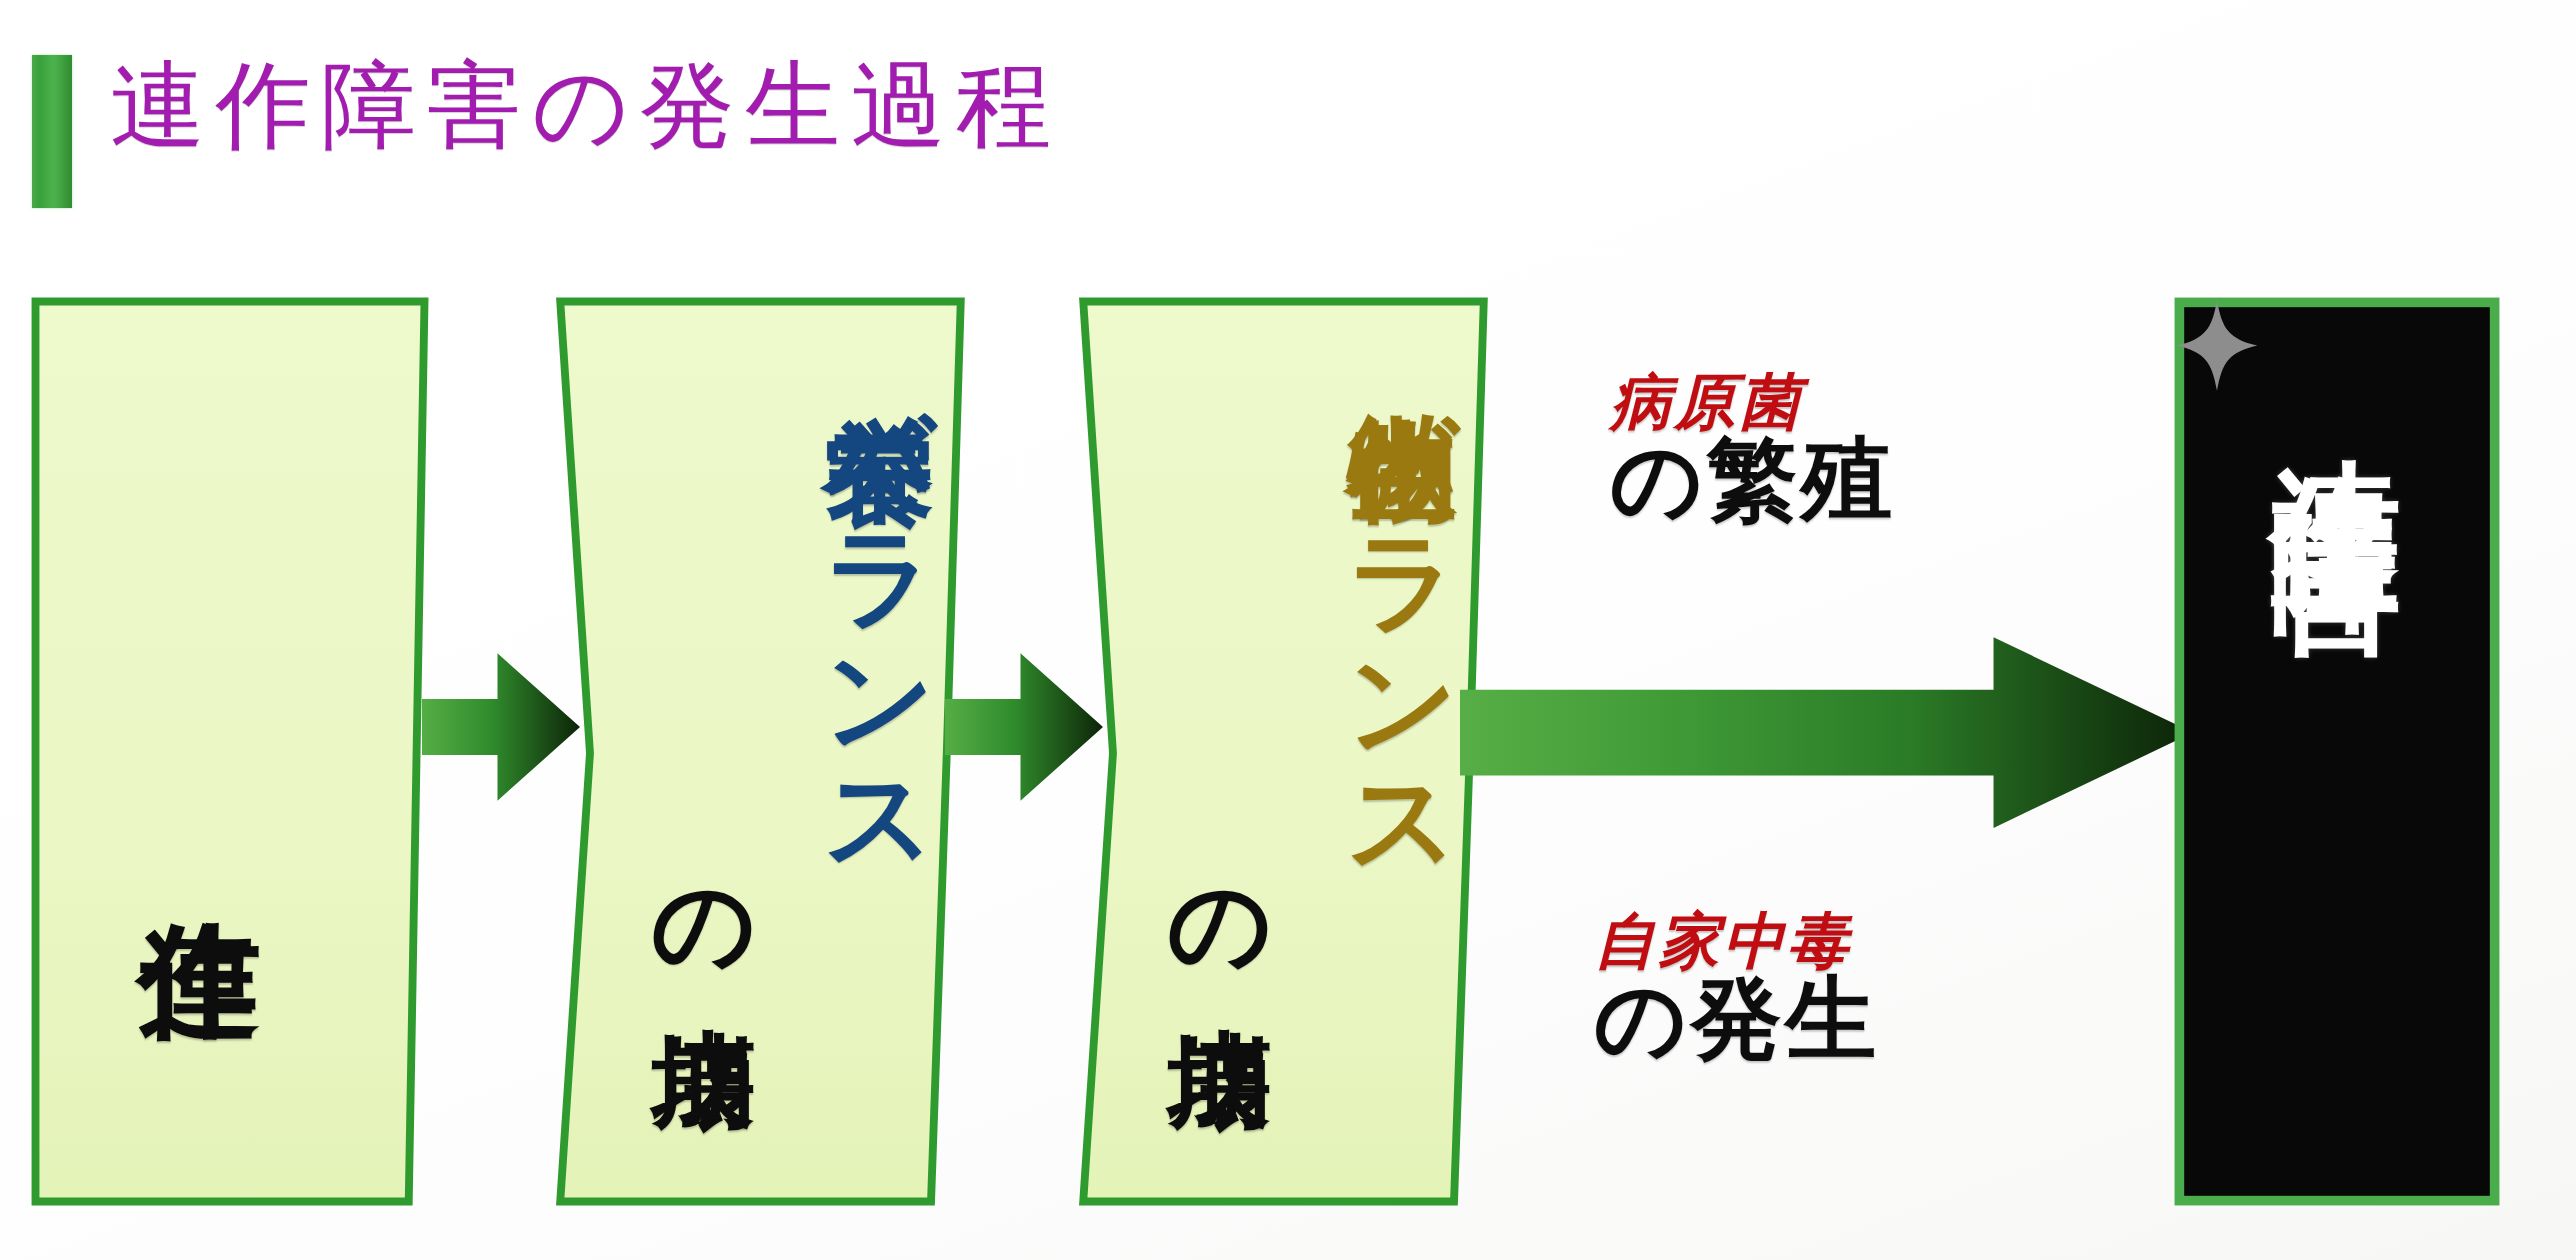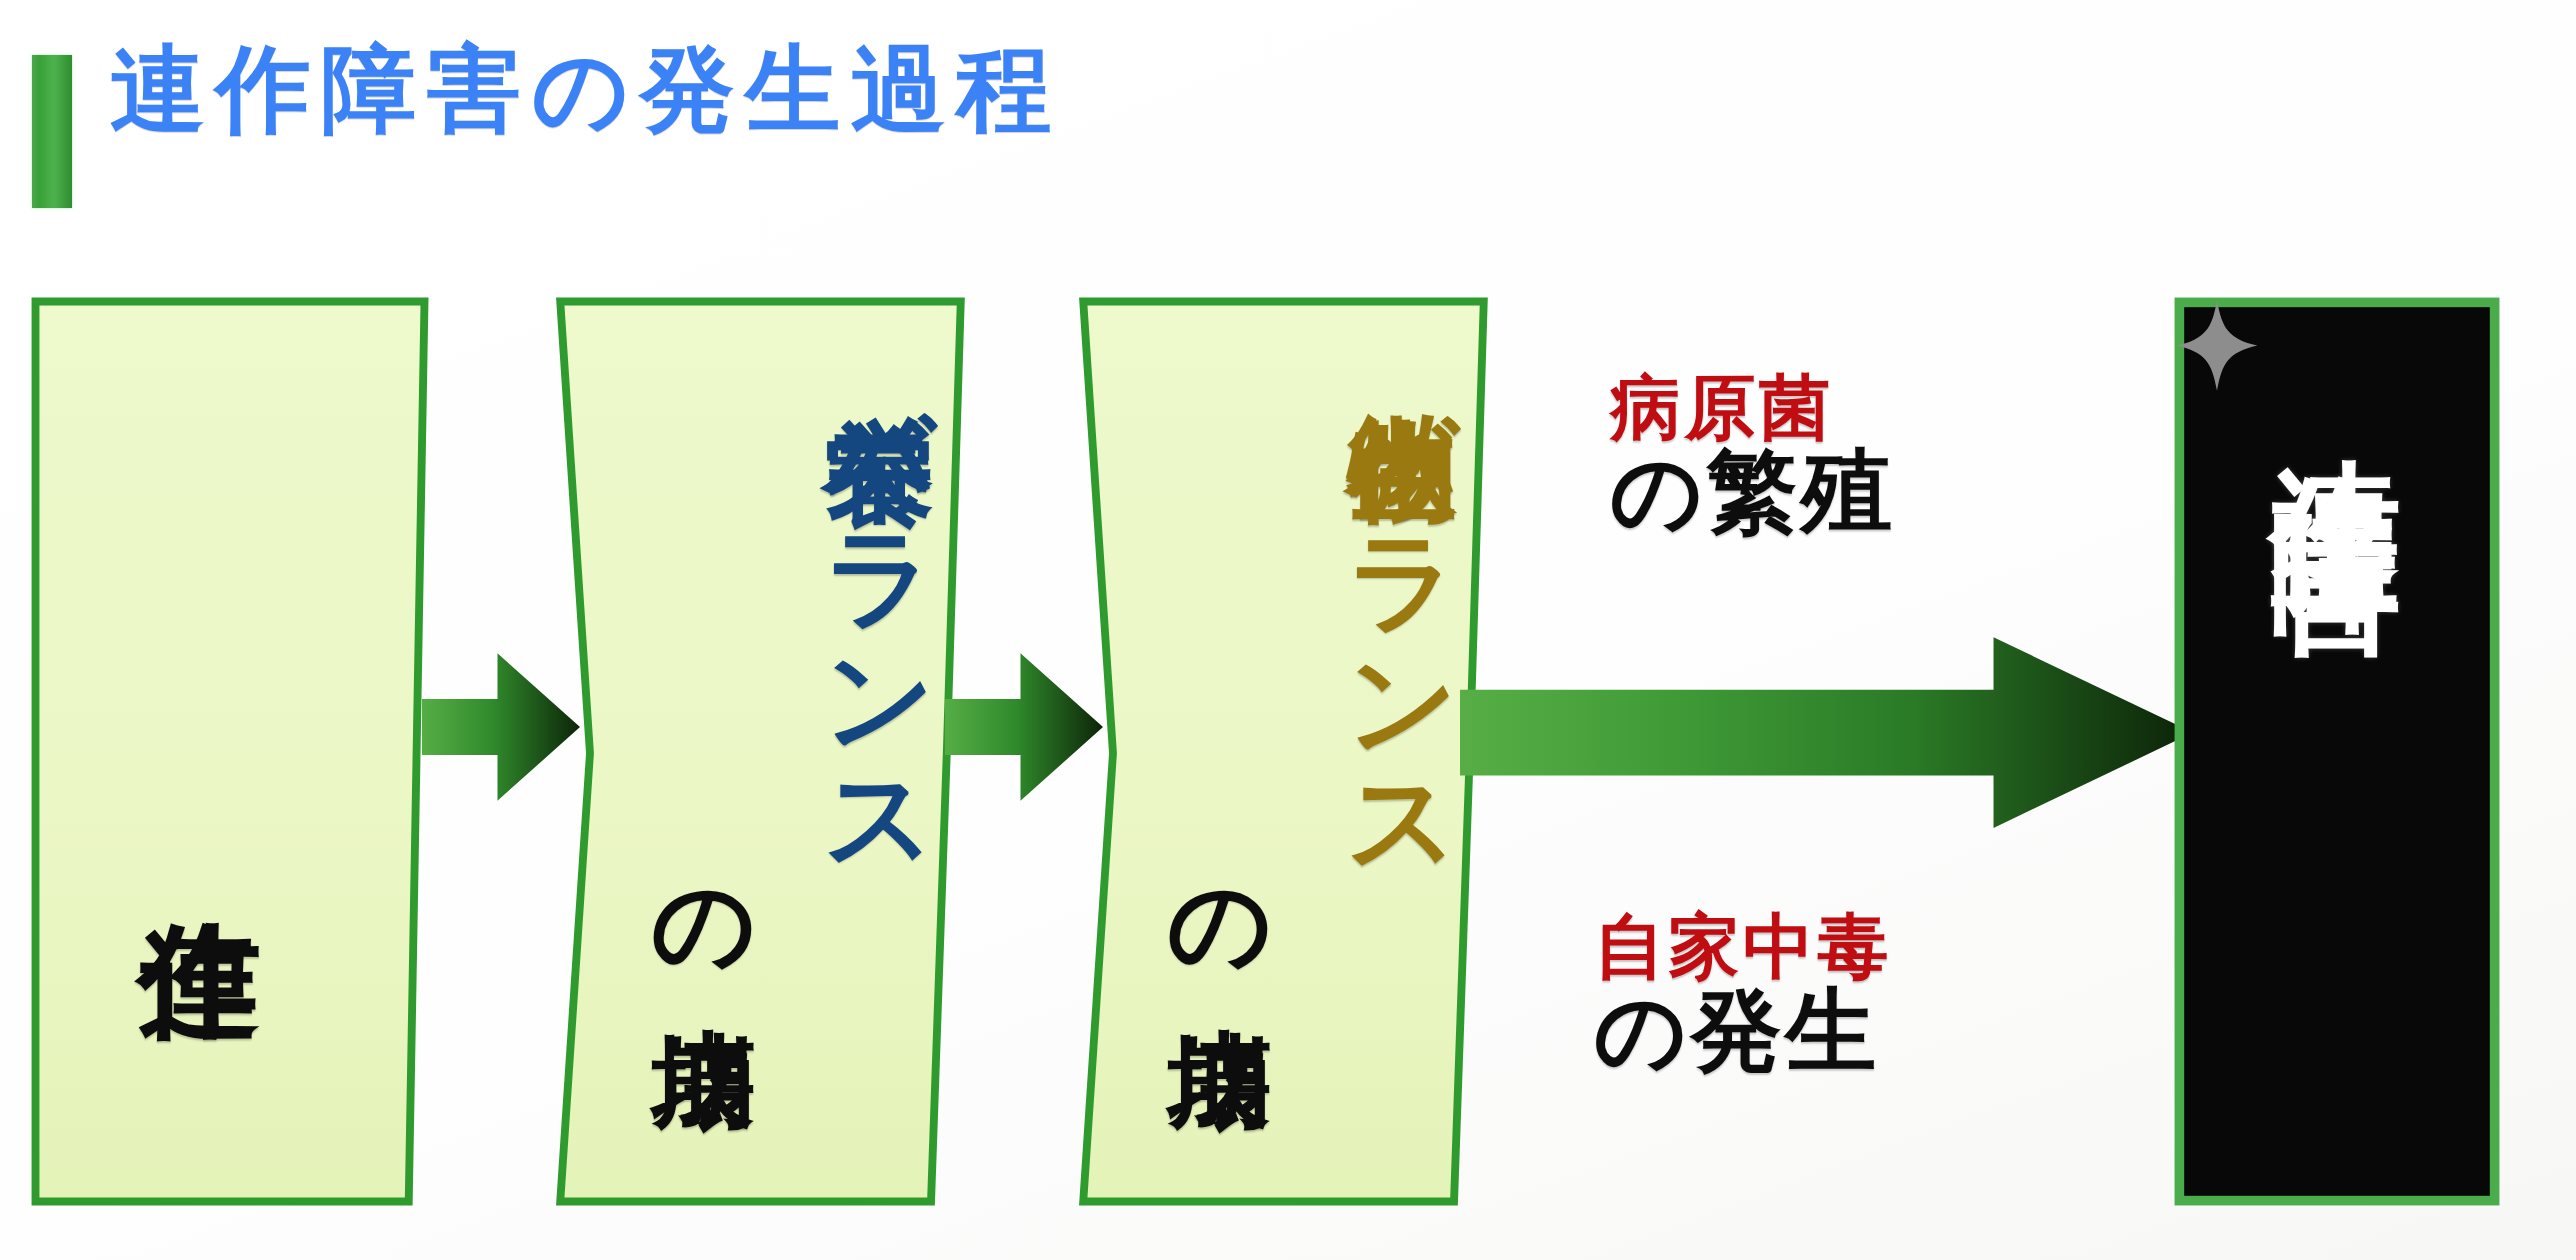--- a/index.html
+++ b/index.html
@@ -29,24 +29,24 @@
     left: 31.5px;
     top: 55px;
     width: 40px;
     height: 153px;
     background: linear-gradient(to right, #4aa84a 0%, #39a139 18%, #4db24d 55%, #2f8c2f 100%);
     box-shadow: 0 0 2.6px rgba(120, 200, 120, .55);
   }
   #page-title {
     position: absolute;
     left: 110px;
-    top: 30px;
+    top: 46px;
     font-size: 95px;
-    font-weight: 700;
-    color: #3b82f6;
+    font-weight: 400;
+    color: #a21caf;
     letter-spacing: 10.5px;
     line-height: 1.25;
     white-space: nowrap;
     text-shadow: 0 0.9px 0.9px rgba(0,0,0,.18);
   }
 
   
   #flow-stage {
     position: absolute;
     left: 0;
@@ -164,23 +164,24 @@
   
   .annotation {
     position: absolute;
     white-space: nowrap;
     font-weight: 700;
     line-height: 1.12;
   }
   .annotation .ann-top {
     display: block;
     color: #c00d12;
-    font-size: 71px;
+    font-size: 61px;
     letter-spacing: 3.5px;
     text-shadow: 0 1.8px 1.8px rgba(0,0,0,.22);
+    font-style: italic;
   }
   .annotation .ann-bottom {
     display: block;
     color: #0d0d0d;
     font-size: 91px;
     letter-spacing: 3.5px;
     text-shadow: 0 1.8px 1.8px rgba(0,0,0,.20);
     font-family: Liberation Mono, monospace;
   }
   #annotation-upper { left: 1610px; top: 368px; }

